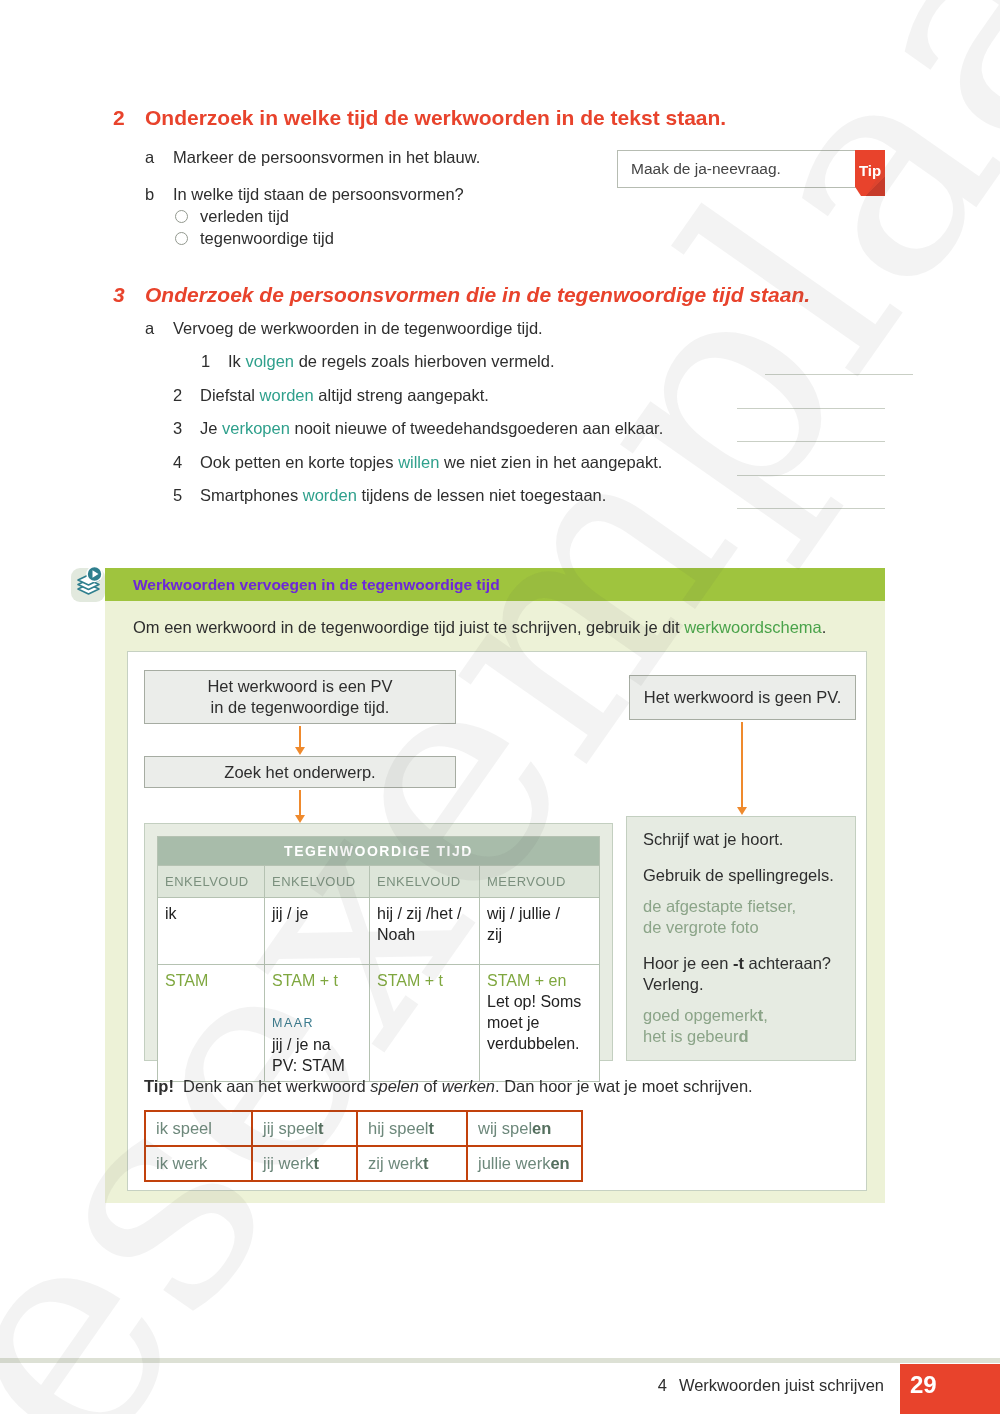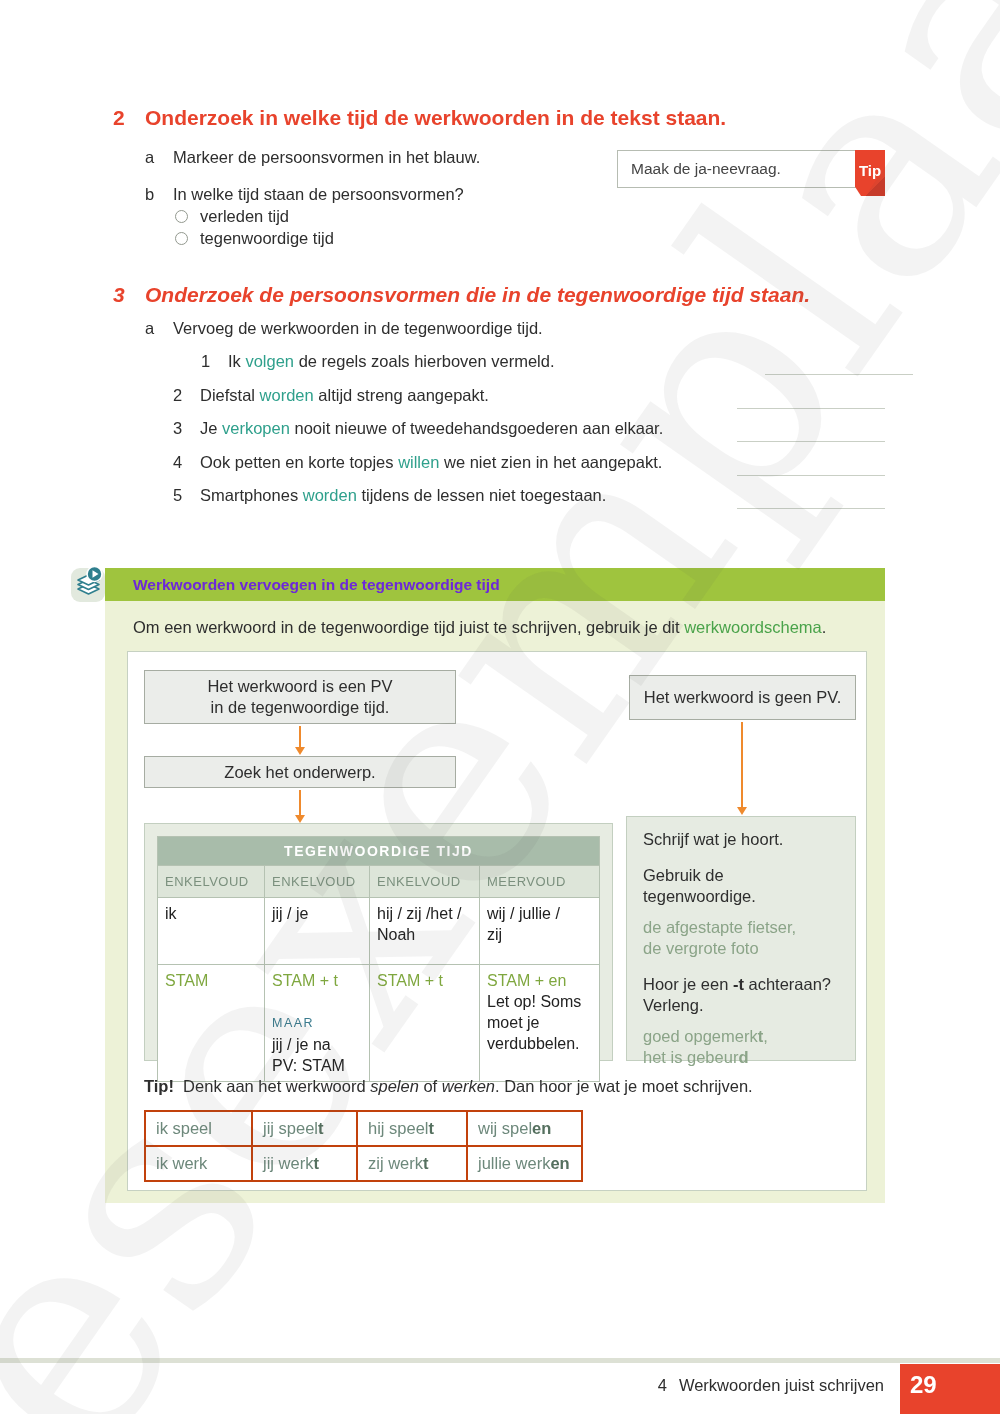--- a/index.html
+++ b/index.html
@@ -221,21 +221,21 @@
               <div class="stam">STAM + en</div>
               <div>Let op! Soms moet je verdubbelen.</div>
             </td>
           </tr>
         </tbody>
           </table>
       </div>
 
       <div id="hear-box">
         <div>Schrijf wat je hoort.</div>
-        <div class="hb-gap">Gebruik de tegenwoordige.</div>
+        <div class="hb-gap">Gebruik de spellingregels.</div>
         <div class="green-ex hb-gap-s">de afgestapte fietser,</div>
         <div class="green-ex">de vergrote foto</div>
         <div class="hb-gap"><span>Hoor je een </span><b>-t</b><span> achteraan?</span></div>
         <div>Verleng.</div>
         <div class="green-ex hb-gap-s"><span>goed opgemerk</span><b>t</b><span>,</span></div>
         <div class="green-ex"><span>het is gebeur</span><b>d</b></div>
       </div>
 
       <div id="schema-tip">
         <b>Tip!</b><span style="white-space:pre-wrap">  Denk aan het werkwoord </span><i>spelen</i><span> of </span><i>werken</i><span>. Dan hoor je wat je moet schrijven.</span>

